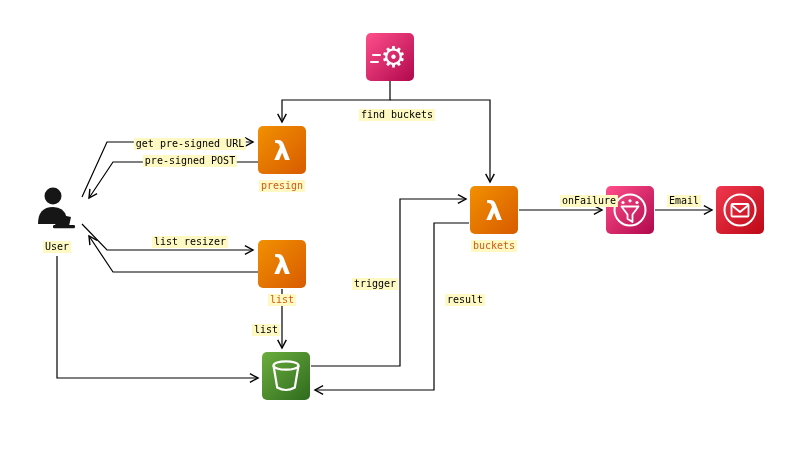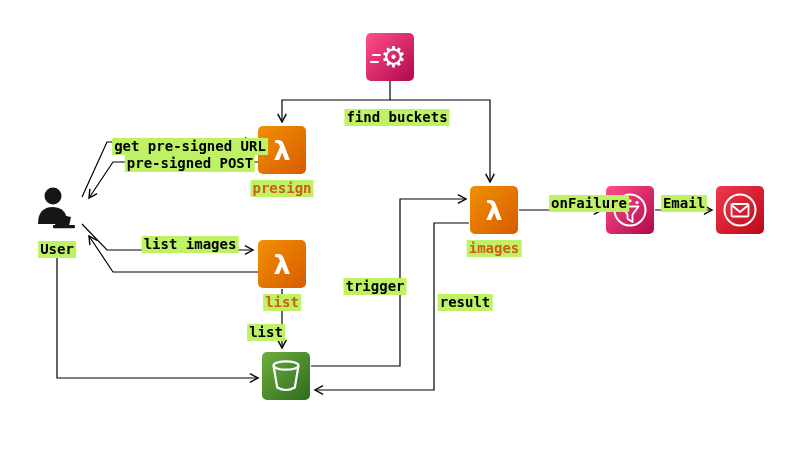--- a/index.html
+++ b/index.html
@@ -12,22 +12,22 @@
   .lambda{background:linear-gradient(135deg,#f19000,#d85b00);}
   .pink{background:linear-gradient(135deg,#ff4f8b,#b0084d);}
   .red{background:linear-gradient(135deg,#f0394f,#bd0816);}
   .green{background:linear-gradient(135deg,#6cae3e,#2e6b1e);}
   .glyph{color:#fff;font-family:"DejaVu Sans","Liberation Sans",sans-serif;
          font-weight:700;font-size:27px;line-height:1;}
   .gear-glyph{font-size:29px;font-weight:400;margin-left:7px;}
   .speed{position:absolute;background:#fff;height:2.4px;border-radius:1px;}
   .speed.s1{left:6px;top:21px;width:9px;}
   .speed.s2{left:4px;top:28px;width:9px;}
-  .lab{position:absolute;transform:translateX(-50%);font-size:14px;line-height:1.2;
-       color:#000;background:#bef264;padding:0 2px;white-space:nowrap;font-weight:bold;}
+  .lab{position:absolute;transform:translateX(-50%);font-size:10px;line-height:1.2;
+       color:#000;background:#fef9c3;padding:0 2px;white-space:nowrap;}
   .lab.orange{color:#d05c17;}
   .usericon{position:absolute;left:36px;top:186px;}
 </style>
 </head>
 <body>
 
 <div class="canvas">
 
   <svg class="edge-layer" viewBox="0 0 800 450" xmlns="http://www.w3.org/2000/svg">
     <defs>
@@ -69,21 +69,21 @@
   <div class="lab orange" style="left:282px;top:180px;">presign</div>
 
   <div class="node lambda" style="left:258px;top:240px;">
     <span class="glyph">λ</span>
   </div>
   <div class="lab orange" style="left:282px;top:294px;">list</div>
 
   <div class="node lambda" style="left:470px;top:186px;">
     <span class="glyph">λ</span>
   </div>
-  <div class="lab orange" style="left:494px;top:240px;">images</div>
+  <div class="lab orange" style="left:494px;top:240px;">buckets</div>
 
   <div class="node pink" style="left:606px;top:186px;">
     <svg width="48" height="48" viewBox="0 0 48 48" xmlns="http://www.w3.org/2000/svg">
       <circle cx="24" cy="24" r="15.5" fill="none" stroke="#fff" stroke-width="2"></circle>
       <circle cx="17" cy="16.5" r="1.6" fill="#fff"></circle>
       <circle cx="24" cy="14.8" r="1.6" fill="#fff"></circle>
       <circle cx="31" cy="16.5" r="1.6" fill="#fff"></circle>
       <path d="M15.5 20.5 h17 l-6 8 v7.5 l-5 -3.2 v-4.3 z" fill="none" stroke="#fff" stroke-width="1.8" stroke-linejoin="round"></path>
     </svg>
   </div>
@@ -98,21 +98,21 @@
 
   <div class="node green" style="left:262px;top:352px;">
     <svg width="48" height="48" viewBox="0 0 48 48" xmlns="http://www.w3.org/2000/svg">
       <ellipse cx="24" cy="13.5" rx="12.5" ry="4.2" fill="none" stroke="#fff" stroke-width="2.2"></ellipse>
       <path d="M11.5 13.5 L15.2 35.5 Q24 40.5 32.8 35.5 L36.5 13.5" fill="none" stroke="#fff" stroke-width="2.2"></path>
     </svg>
   </div>
 
   <div class="lab" style="left:190px;top:138px;">get pre-signed URL</div>
   <div class="lab" style="left:190px;top:155px;">pre-signed POST</div>
-  <div class="lab" style="left:190px;top:236px;">list images</div>
+  <div class="lab" style="left:190px;top:236px;">list resizer</div>
   <div class="lab" style="left:397px;top:109px;">find buckets</div>
   <div class="lab" style="left:589px;top:195px;">onFailure</div>
   <div class="lab" style="left:684px;top:195px;">Email</div>
   <div class="lab" style="left:375px;top:278px;text-align:right;">trigger</div>
   <div class="lab" style="left:455px;top:294px;margin-left:10px;">result</div>
   <div class="lab" style="left:266px;top:324px;">list</div>
 
 </div>
 
 </body></html>

